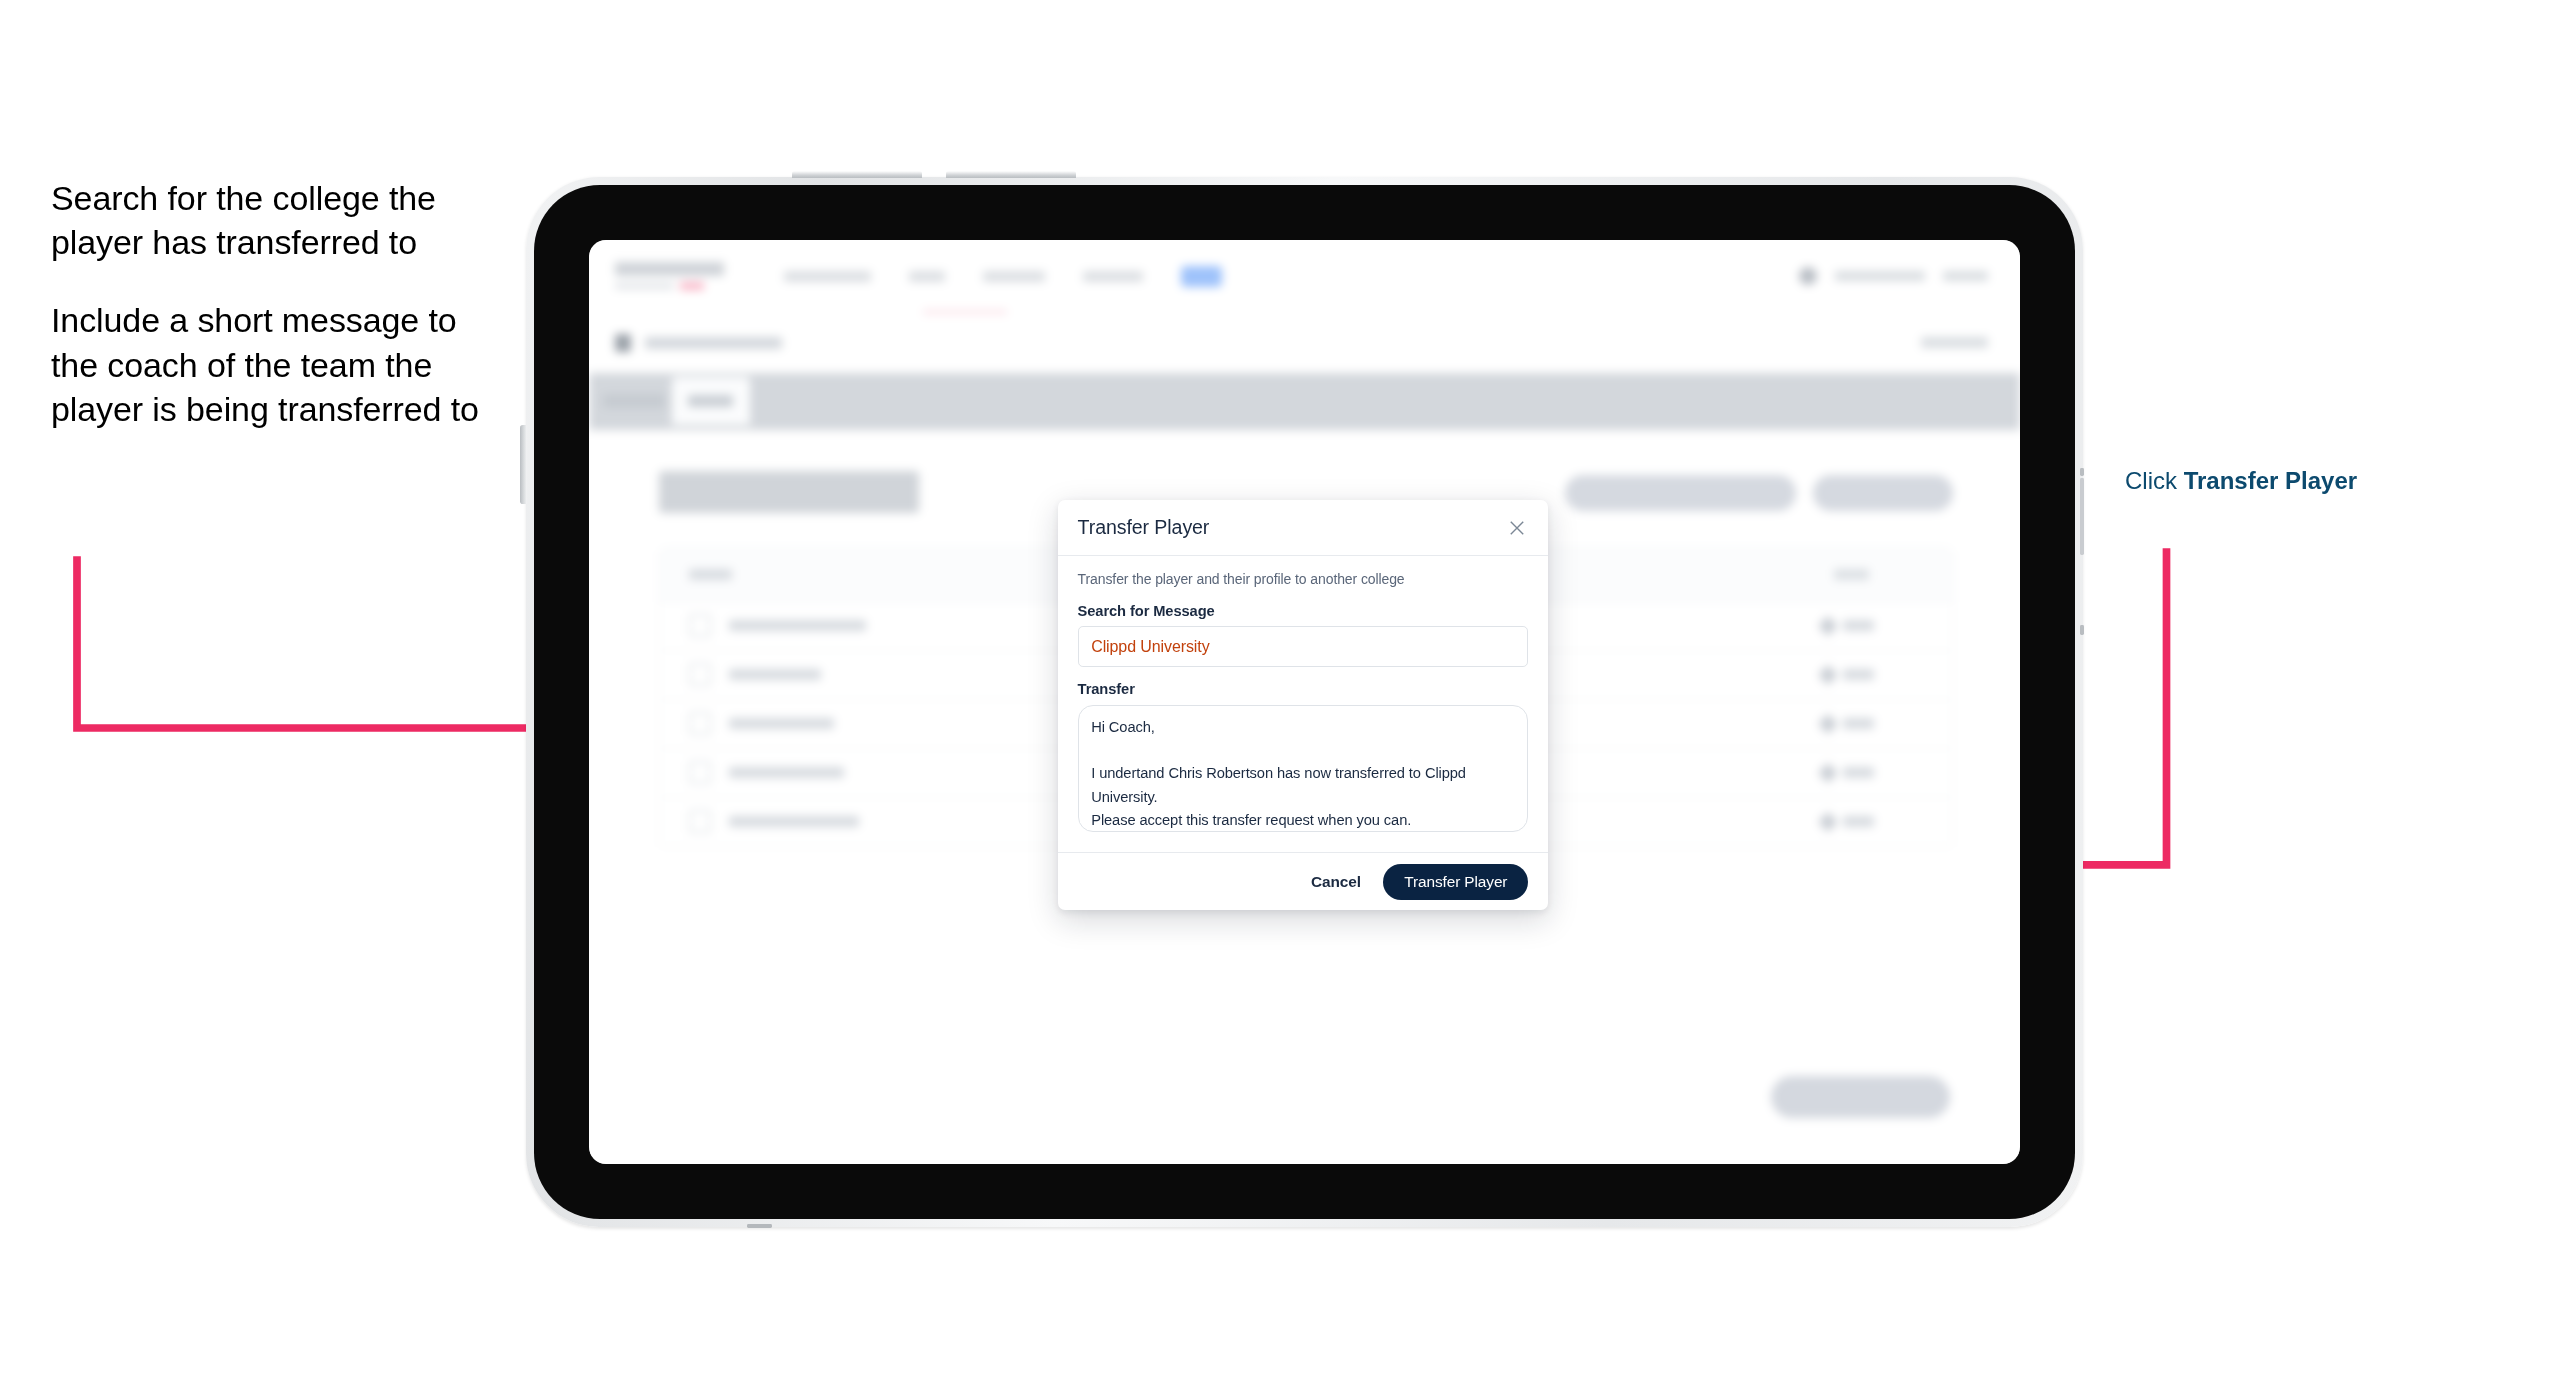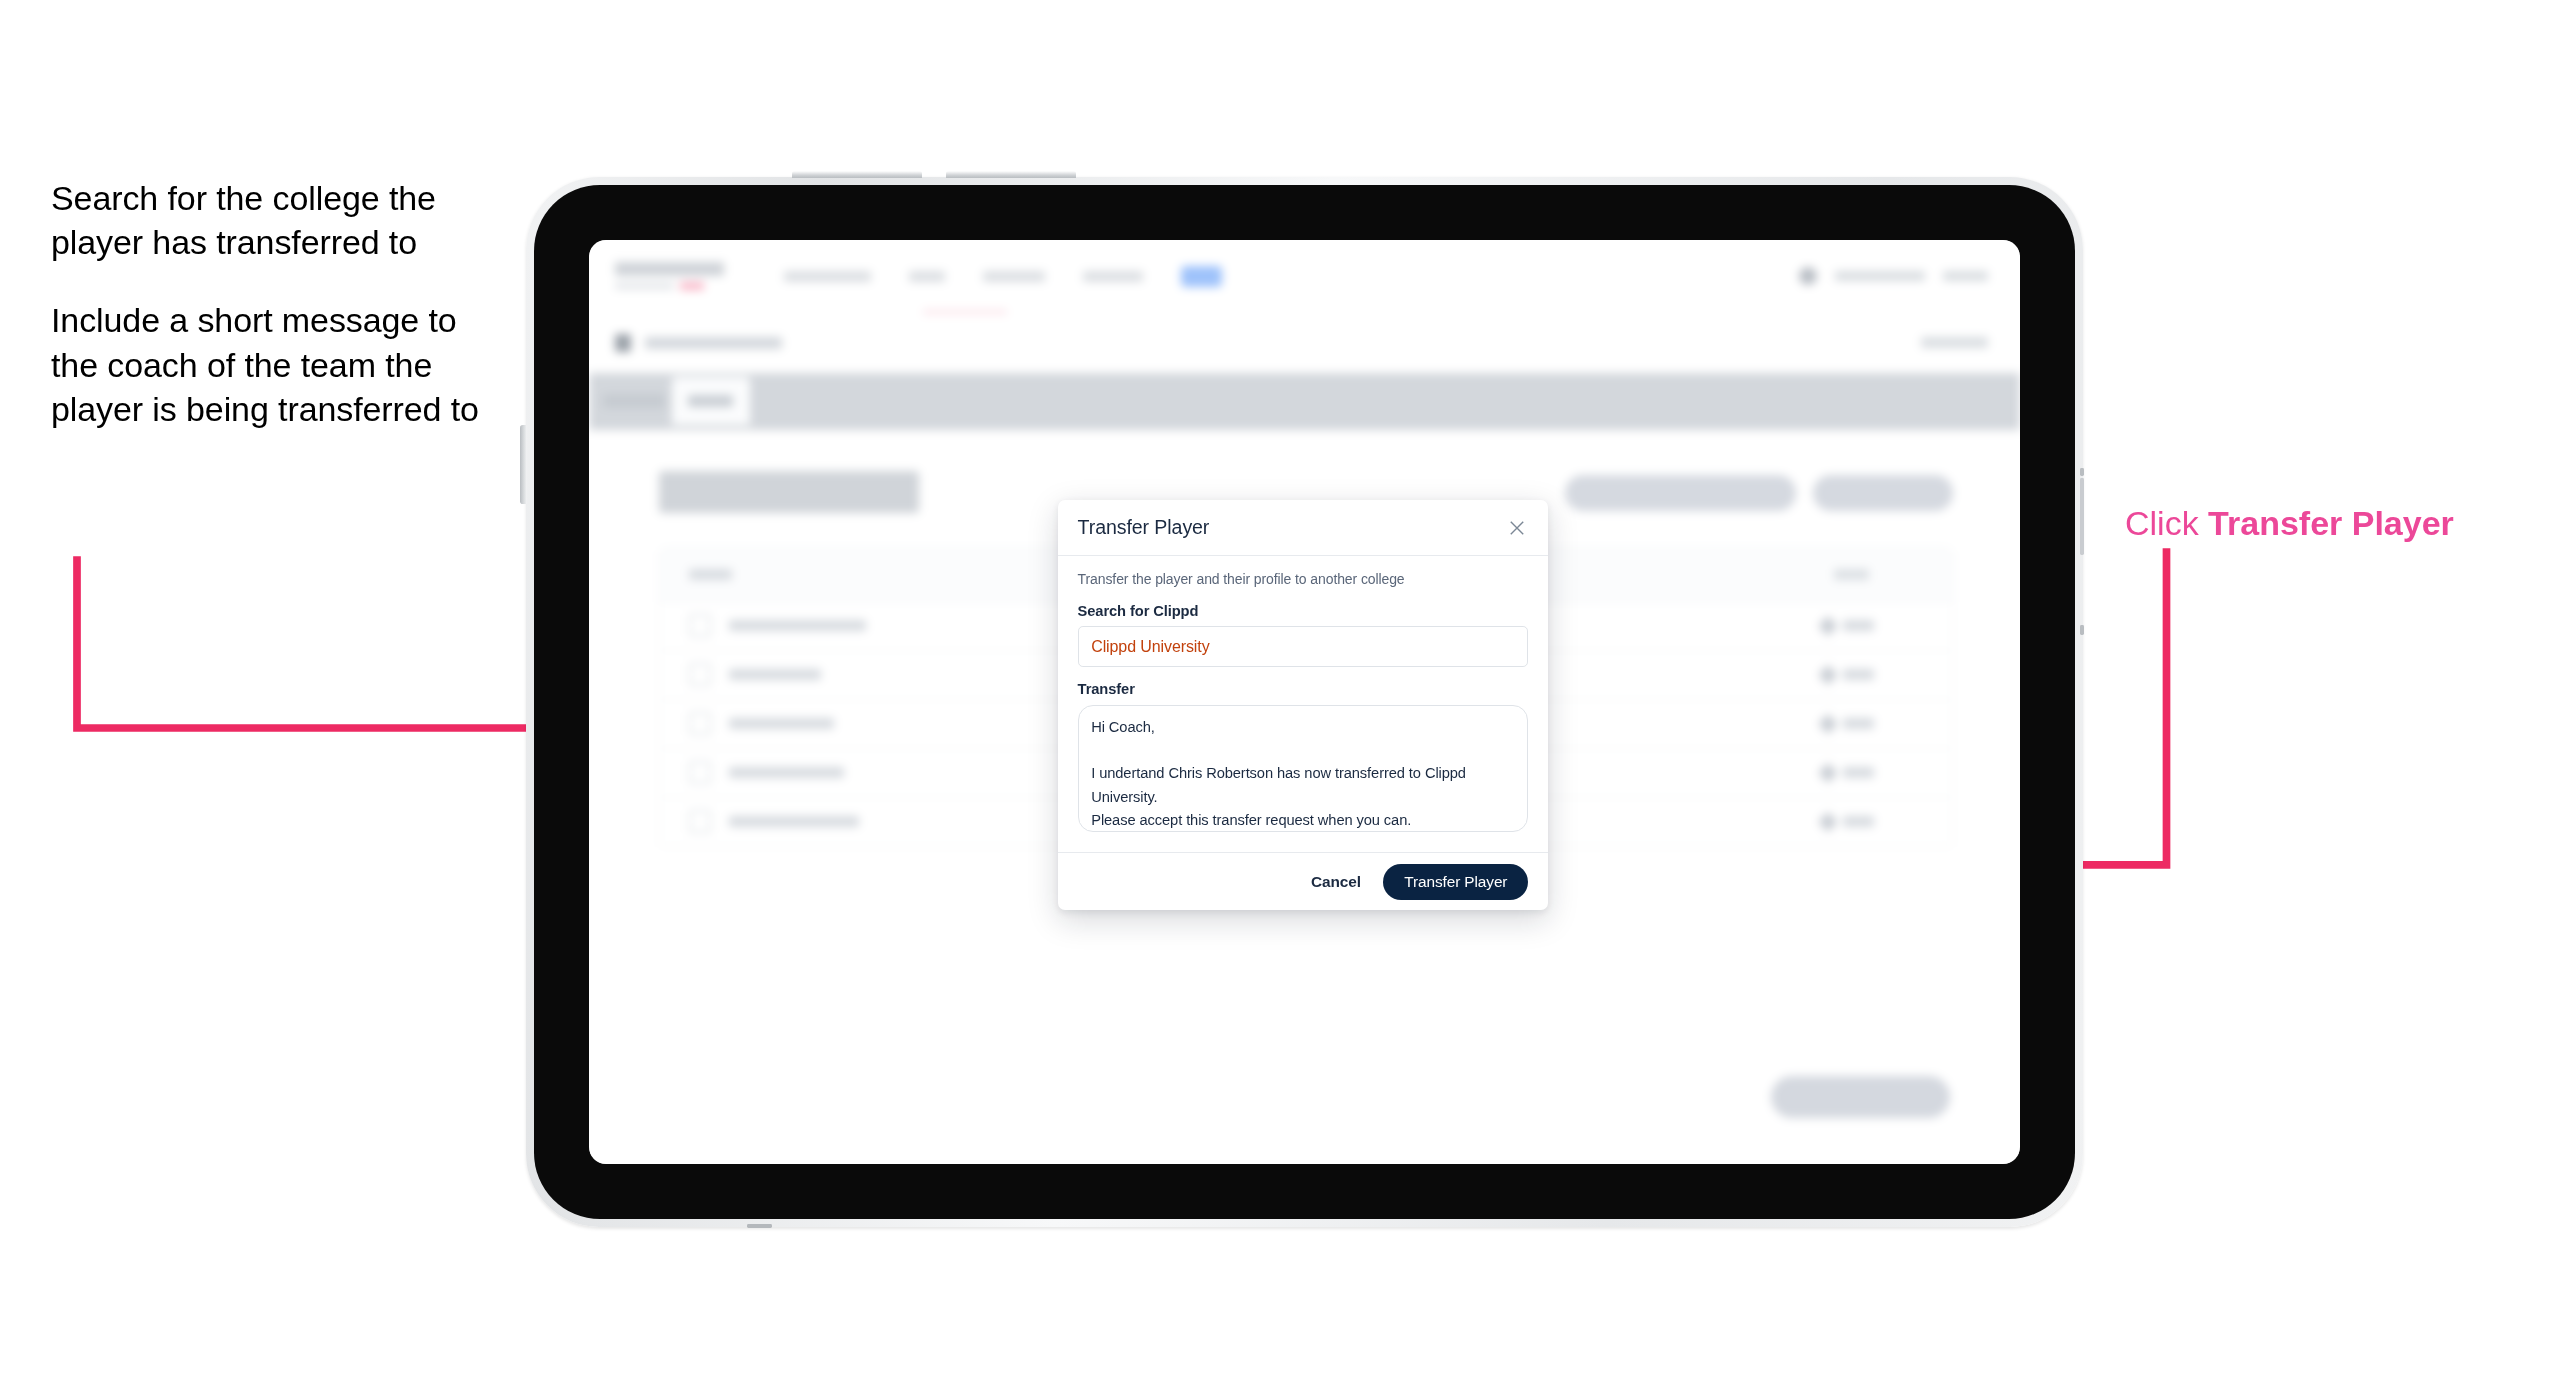--- a/index.html
+++ b/index.html
@@ -26,23 +26,23 @@
     font-size: 34px;
     line-height: 1.30;
     letter-spacing: -0.1px;
   }
   .annot-left p { margin: 0 0 34px 8px; }
   .annot-left p:last-child { margin-bottom: 0; }
 
   .annot-right {
     position: absolute;
     left: 2125px;
-    top: 501px;
-    color: #ec4899;
-    font-size: 34px;
+    top: 465px;
+    color: #0c4a6e;
+    font-size: 24px;
     line-height: 1.30;
     white-space: nowrap;
   }
   .annot-right b { font-weight: 700; }
 
   
   .arrow-svg {
     position: absolute;
     overflow: visible;
     pointer-events: none;
@@ -525,21 +525,21 @@
     <div class="modal-close">
       <svg width="18" height="18" viewBox="0 0 26 26" aria-hidden="true">
         <path d="M4 4 L22 22 M22 4 L4 22" stroke="#7b8795" stroke-width="2" fill="none" stroke-linecap="butt"></path>
       </svg>
     </div>
   </div>
 
   <div class="modal-body">
     <div class="modal-sub">Transfer the player and their profile to another college</div>
 
-    <div class="field-label">Search for Clippd</div>
+    <div class="field-label">Search for Message</div>
     <input class="text-input" type="text" value="Clippd University" style="">
 
     <div class="field-gap"></div>
 
     <div class="field-label">Transfer</div>
     <textarea class="msg-area" placeholder="Message" style="">Hi Coach,
 
 I undertand Chris Robertson has now transferred to Clippd University.
 Please accept this transfer request when you can.</textarea>
   </div>

